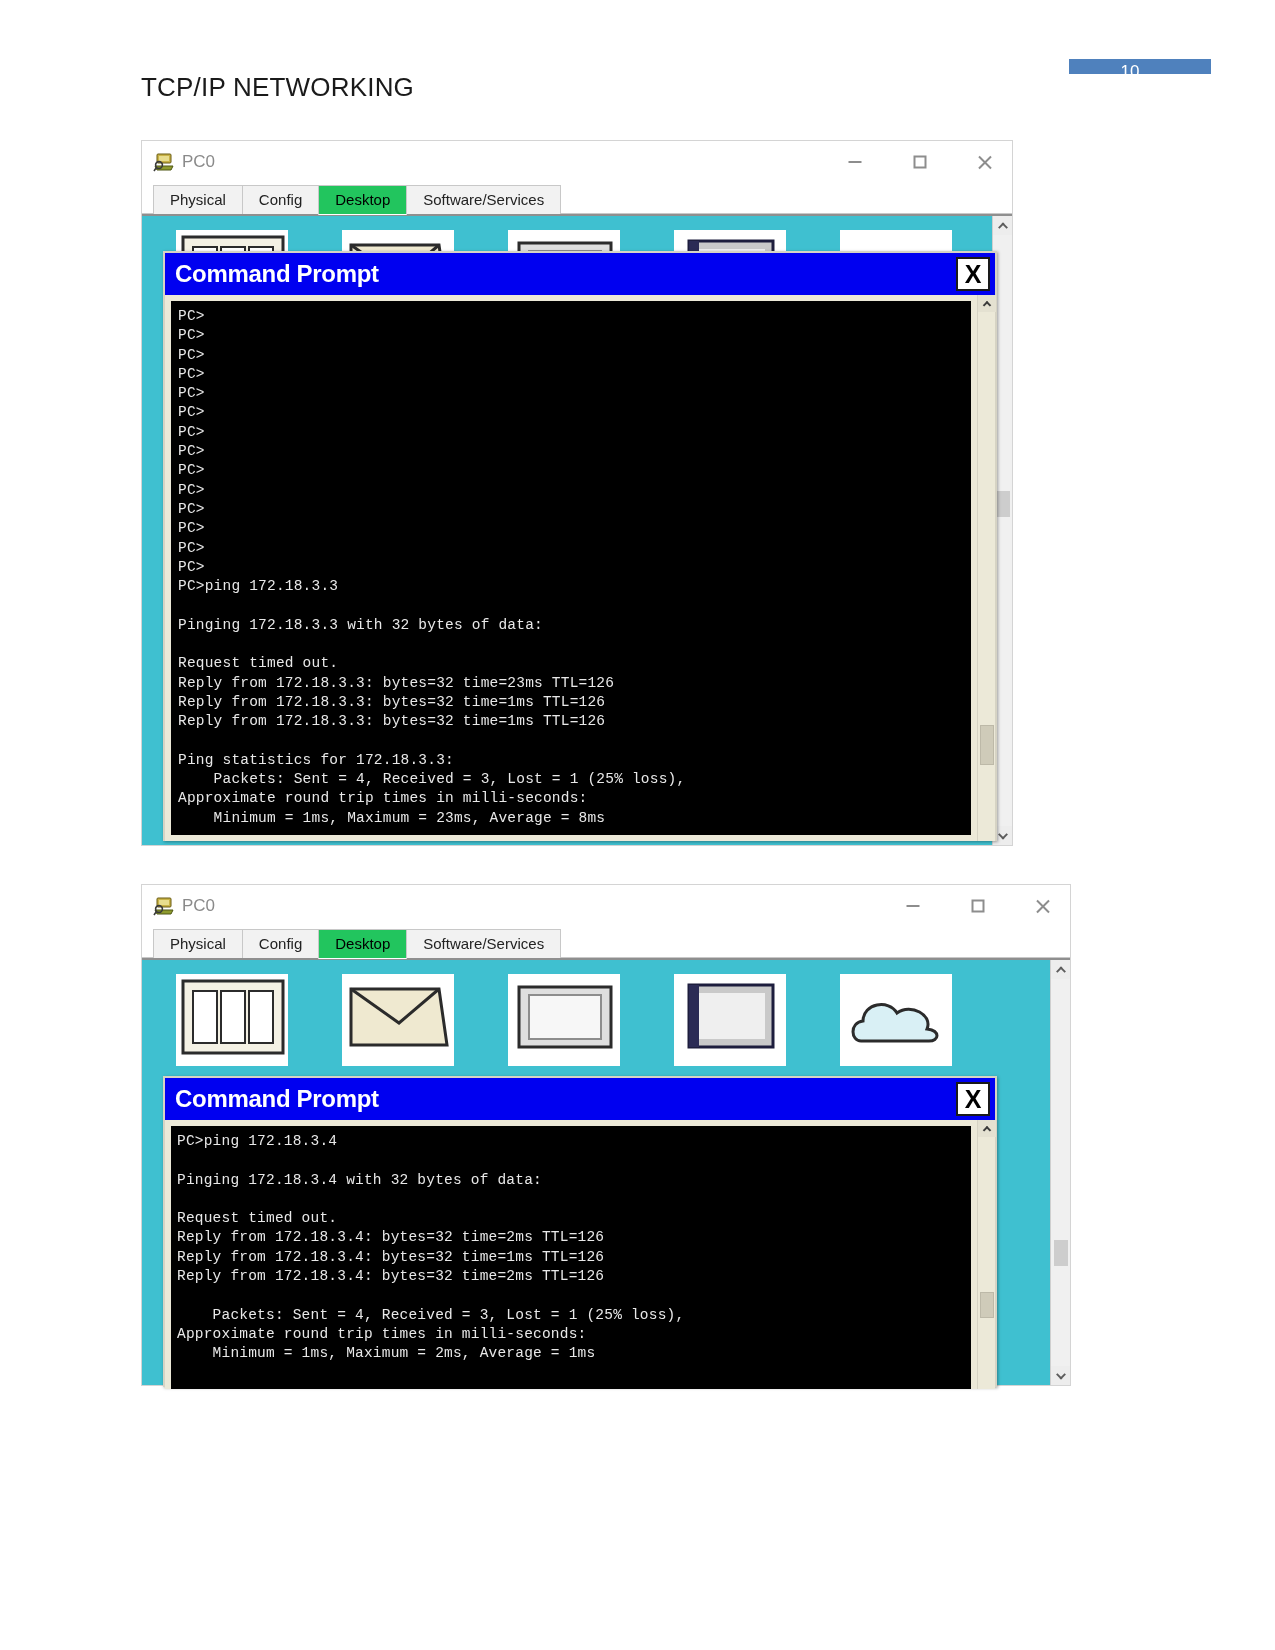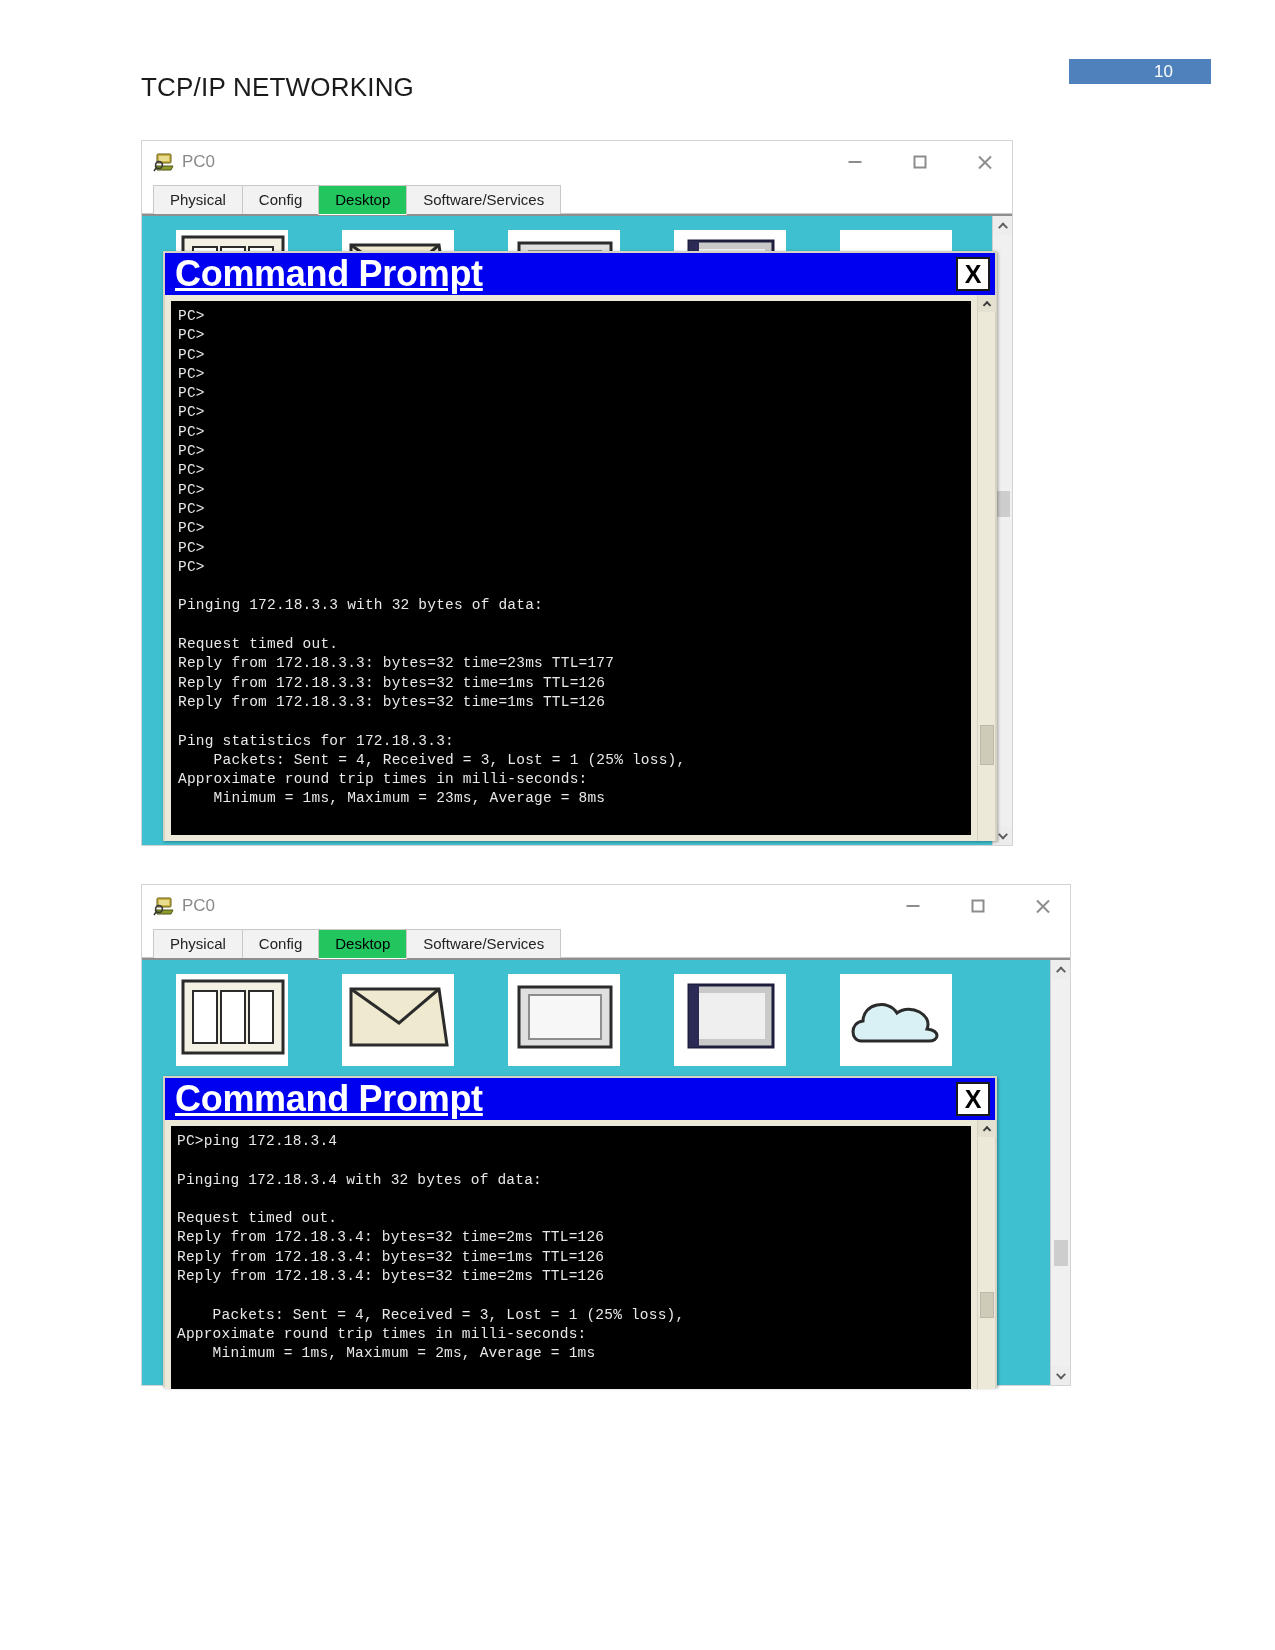--- a/index.html
+++ b/index.html
@@ -21,26 +21,26 @@
     font-size: 26px;
     color: #1a1a1a;
     letter-spacing: 0.2px;
     white-space: nowrap;
   }
   .page-badge {
     position: absolute;
     left: 1069px;
     top: 59px;
     width: 142px;
-    height: 25px;
+    height: 15px;
     background: #4f81bd;
     color: #ffffff;
     font-size: 17px;
-    text-align: right;
-    padding-right: 38px;
+    text-align: center;
+    padding-right: 20px;
     line-height: 25px;
   }
 
   
   .pt-window {
     position: absolute;
     background: #ffffff;
     border: 1px solid #d4d4d4;
   }
   .pt-titlebar {
@@ -183,27 +183,26 @@
     border: 2px solid #d6d3c4;
     box-shadow: 1px 1px 3px rgba(0,0,0,0.35);
   }
   .cmd-titlebar {
     height: 42px;
     background: #0000f0;
     position: relative;
     padding-left: 10px;
   }
   .cmd-title-text {
-    font-size: 36px;
+    font-size: 24px;
     font-weight: bold;
     color: #ffffff;
     line-height: 42px;
     font-family: "Liberation Sans", sans-serif;
     letter-spacing: -0.3px;
-    text-decoration: underline;
   }
   .cmd-close {
     position: absolute;
     right: 5px;
     top: 4px;
     width: 34px;
     height: 34px;
     background: #ffffff;
     border: 2px solid #1a1a1a;
     color: #000000;
@@ -357,25 +356,26 @@
           <div class="cmd-line">PC&gt;</div>
           <div class="cmd-line">PC&gt;</div>
           <div class="cmd-line">PC&gt;</div>
           <div class="cmd-line">PC&gt;</div>
           <div class="cmd-line">PC&gt;</div>
           <div class="cmd-line">PC&gt;</div>
           <div class="cmd-line">PC&gt;</div>
           <div class="cmd-line">PC&gt;</div>
           <div class="cmd-line">PC&gt;</div>
           <div class="cmd-line">PC&gt;</div>
+          <div class="cmd-line">PC&gt;ping 172.18.3.3</div>
           <div class="cmd-line">&nbsp;</div>
           <div class="cmd-line">Pinging 172.18.3.3 with 32 bytes of data:</div>
           <div class="cmd-line">&nbsp;</div>
           <div class="cmd-line">Request timed out.</div>
-          <div class="cmd-line">Reply from 172.18.3.3: bytes=32 time=23ms TTL=177</div>
+          <div class="cmd-line">Reply from 172.18.3.3: bytes=32 time=23ms TTL=126</div>
           <div class="cmd-line">Reply from 172.18.3.3: bytes=32 time=1ms TTL=126</div>
           <div class="cmd-line">Reply from 172.18.3.3: bytes=32 time=1ms TTL=126</div>
           <div class="cmd-line">&nbsp;</div>
           <div class="cmd-line">Ping statistics for 172.18.3.3:</div>
           <div class="cmd-line">    Packets: Sent = 4, Received = 3, Lost = 1 (25% loss),</div>
           <div class="cmd-line">Approximate round trip times in milli-seconds:</div>
           <div class="cmd-line">    Minimum = 1ms, Maximum = 23ms, Average = 8ms</div>
         </div>
       <div class="cmd-scroll">
         <div class="cs-arrow top">

